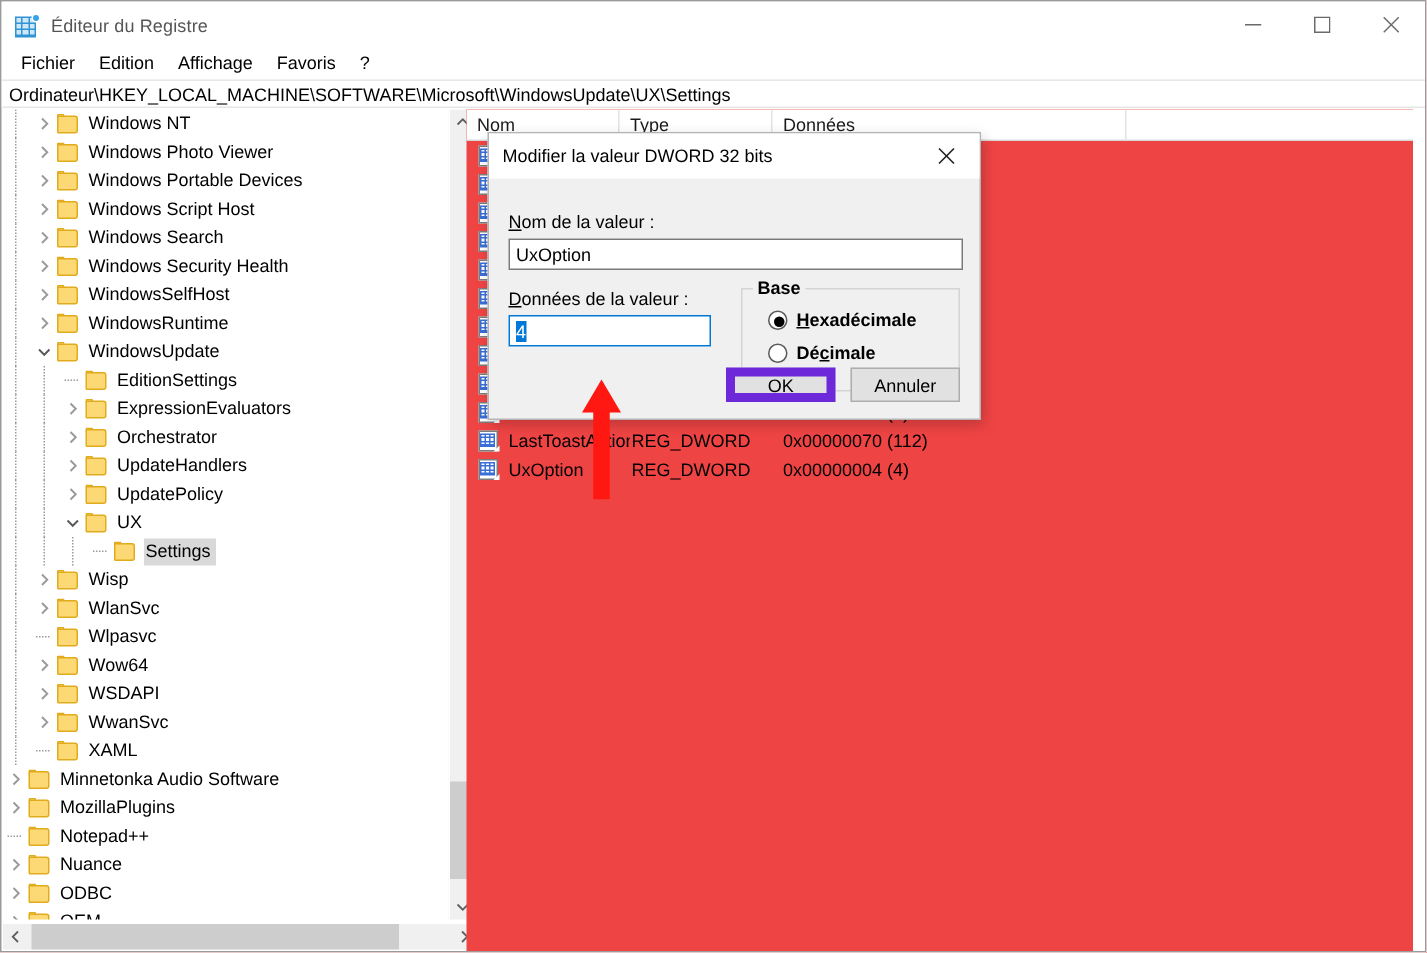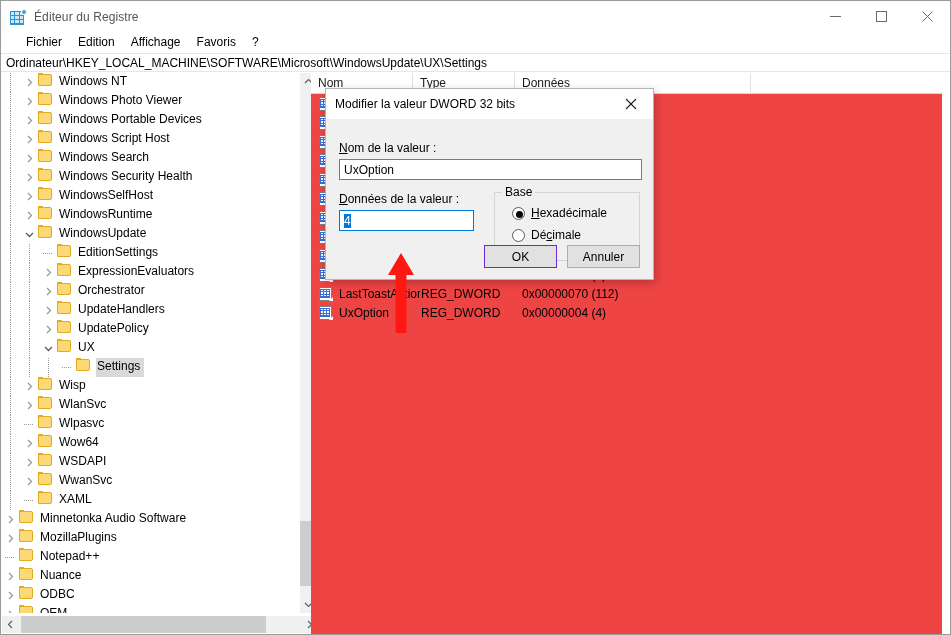--- a/index.html
+++ b/index.html
@@ -65,21 +65,21 @@
     color: #6a6a6a;
   }
   .win-btn svg { display: block; }
 
   
   .menubar {
     position: absolute; left: 0; top: 31px;
     width: 949px; height: 21px;
     background: #ffffff;
     display: flex; align-items: center;
-    padding-left: 17px;
+    padding-left: 5px;
   }
   .menu-item {
     font-size: 12px; color: #000;
     padding: 2px 8px 3px 8px;
     line-height: 14px;
   }
 
   
   .addressbar {
     position: absolute; left: 0; top: 52px;
@@ -107,21 +107,21 @@
     overflow: hidden;
   }
   .tree {
     position: absolute; left: 0; top: 0;
     width: 296px; height: 540px;
     overflow: hidden;
   }
   .trow {
     position: relative;
     height: 19px;
-    display: flex; 
+    display: flex; align-items: center;
     white-space: nowrap;
     font-size: 12px;
   }
   .twig {
     position: absolute;
     border-left: 1px dotted #9b9b9b;
     top: 0; height: 19px;
   }
   .texp {
     width: 16px; height: 19px;
@@ -328,20 +328,21 @@
     display: flex;
     margin-top: 12px;
   }
   .col-left { width: 150px; }
   .groupbox {
     width: 148px; height: 69px;
     border: 1px solid #d4d4d4;
     margin-left: 7px;
     position: relative;
     padding-top: 9px;
+    font-weight: bold;
   }
   .gb-title {
     position: absolute; left: 7px; top: -8px;
     background: #f0f0f0;
     padding: 0 3px;
     font-size: 12px; color: #000;
   }
   .radio-row {
     display: flex; align-items: center;
     height: 22px;
@@ -369,21 +370,21 @@
   }
   .btn {
     width: 73px; height: 23px;
     background: #e1e1e1;
     border: 1px solid #adadad;
     font-family: "Liberation Sans", sans-serif;
     font-size: 12px; color: #000;
     display: flex; align-items: center; justify-content: center;
   }
   .btn.focus {
-    border: 1px solid #6d28d9;
+    border: 6px solid #6d28d9;
   }
 
   
   .red-arrow {
     position: absolute;
     left: 385px; top: 250px;
     width: 30px; height: 82px;
     pointer-events: none;
   }
 </style>

